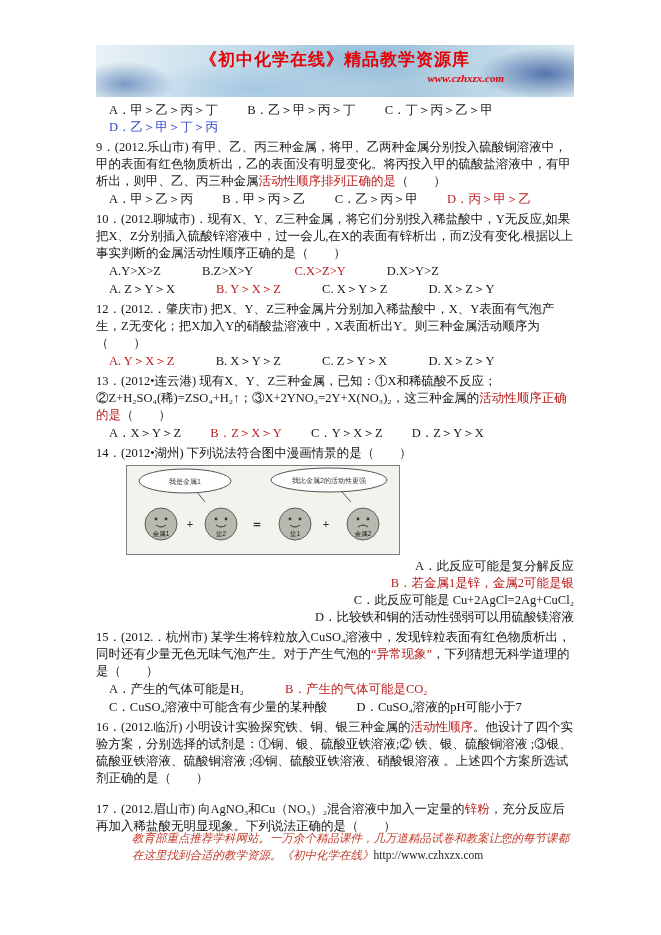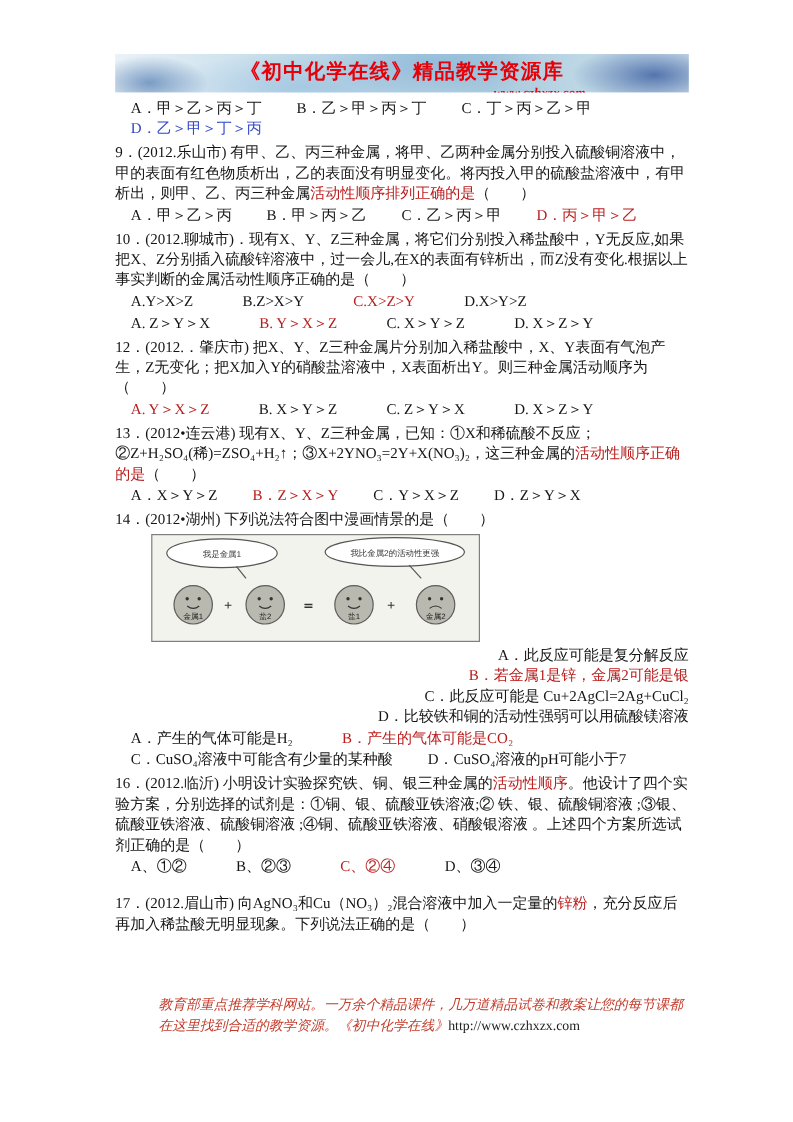--- a/index.html
+++ b/index.html
@@ -1,29 +1,29 @@
 <!DOCTYPE html>
 <html><head>
 <meta charset="utf-8">
 <style>
   html,body{margin:0;padding:0;background:#ffffff;}
   .page{position:relative;width:661px;height:935px;background:#fff;overflow:hidden;
         font-family:"Liberation Serif","DejaVu Serif",serif;color:#151515;font-size:12.5px;}
   .content{position:absolute;left:96px;top:45px;width:478px;}
   
-  .banner{height:32px;position:relative;overflow:hidden;margin-bottom:5px;
+  .banner{height:52px;position:relative;overflow:hidden;margin-bottom:5px;
     background:
       radial-gradient(ellipse 70px 32px at 6% 75%, rgba(36,88,158,.55), transparent 70%),
       radial-gradient(ellipse 95px 36px at 94% 55%, rgba(18,58,140,.65), transparent 72%),
       radial-gradient(ellipse 130px 40px at 55% 25%, rgba(120,170,212,.5), transparent 70%),
       radial-gradient(ellipse 150px 38px at 32% 85%, rgba(148,190,222,.6), transparent 75%),
       linear-gradient(90deg,#e9f2f7,#bdd7e7 35%,#a8c9dd 65%,#d6e7f0);}
   .banner-title{text-align:center;font-weight:bold;color:#e60008;font-size:17px;
       line-height:30px;letter-spacing:1px;}
-  .banner-url{position:absolute;right:86px;top:27px;color:#e60008;font-size:11px;
+  .banner-url{position:absolute;right:70px;top:27px;color:#e60008;font-size:11px;
       font-style:italic;font-weight:bold;}
   
   p{margin:0;line-height:17px;}
   .stem{margin-top:3px;}
   .gap-big{margin-top:14px;}
   .opts{padding-left:13px;margin-top:1px;}
   .opt{display:inline-block;margin-right:26px;}
   .opts-wide .opt{margin-right:38px;}
   .red{color:#b91c1c;}
   .blue{color:#2f45c8;}
@@ -152,37 +152,34 @@
       </svg>
     </div>
 
     <div class="q14-opts">
       <p>A．此反应可能是复分解反应</p>
       <p class="red">B．若金属1是锌，金属2可能是银</p>
       <p>C．此反应可能是 Cu+2AgCl=2Ag+CuCl₂</p>
       <p>D．比较铁和铜的活动性强弱可以用硫酸镁溶液</p>
     </div>
 
+    <p class="stem">
+      <span>15．(2012.．杭州市) 某学生将锌粒放入CuSO₄溶液中，发现锌粒表面有红色物质析出，同时还有少量无色无味气泡产生。对于产生气泡的</span><span class="red">“异常现象”</span><span>，下列猜想无科学道理的是（　　）</span>
+    </p>
     <p class="opts opts-wide">
       <span class="opt">A．产生的气体可能是H₂</span>
       <span class="opt red">B．产生的气体可能是CO₂</span>
     </p>
     <p class="opts">
       <span class="opt">C．CuSO₄溶液中可能含有少量的某种酸</span>
       <span class="opt">D．CuSO₄溶液的pH可能小于7</span>
     </p>
 
     <p class="stem">
       <span>16．(2012.临沂) 小明设计实验探究铁、铜、银三种金属的</span><span class="red">活动性顺序</span><span>。他设计了四个实验方案，分别选择的试剂是：①铜、银、硫酸亚铁溶液;② 铁、银、硫酸铜溶液 ;③银、硫酸亚铁溶液、硫酸铜溶液 ;④铜、硫酸亚铁溶液、硝酸银溶液 。上述四个方案所选试剂正确的是（　　）</span>
-    </p>
-    <p class="opts opts-wide">
-      <span class="opt">A、①②</span>
-      <span class="opt">B、②③</span>
-      <span class="opt red">C、②④</span>
-      <span class="opt">D、③④</span>
     </p>
 
     <p class="stem gap-big">
       <span>17．(2012.眉山市) 向AgNO₃和Cu（NO₃）₂混合溶液中加入一定量的</span><span class="red">锌粉</span><span>，充分反应后再加入稀盐酸无明显现象。下列说法正确的是（　　）</span>
     </p>
 
   </div>
 
   <p class="footer">
     <span>教育部重点推荐学科网站。一万余个精品课件，几万道精品试卷和教案让您的每节课都在这里找到合适的教学资源。《初中化学在线》</span><a class="footer-link" href="#">http://www.czhxzx.com</a>

